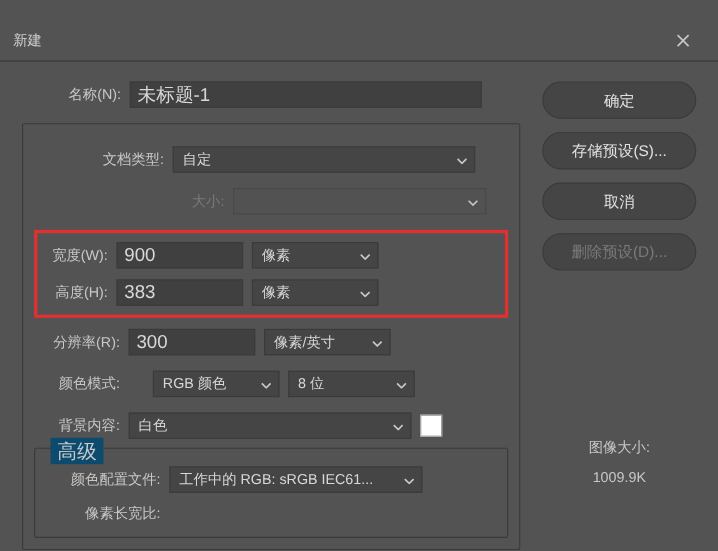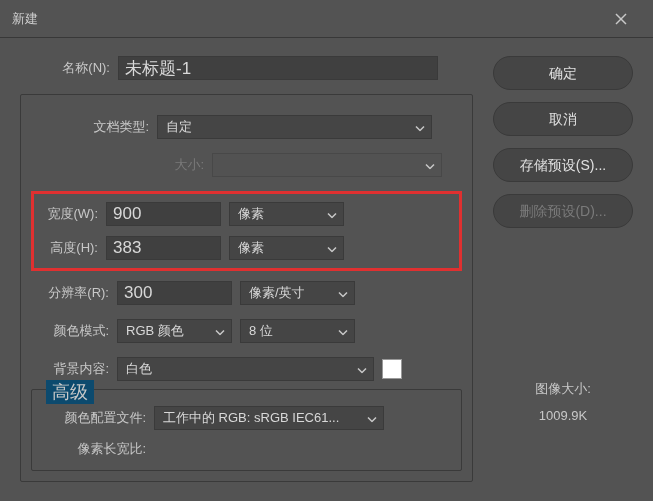--- a/index.html
+++ b/index.html
@@ -1,17 +1,17 @@
 <!DOCTYPE html>
 <html><head>
   <meta charset="utf-8">
   <style>
     * { box-sizing: border-box; margin: 0; padding: 0; font-family: "Microsoft YaHei", sans-serif; }
     body { width: 653px; height: 501px; background: #535353; color: #c8c8c8; font-size: 13px; overflow: hidden; }
-    .titlebar { height: 38px; background: #535353; border-bottom: 1px solid #383838; display: flex; align-items: center; padding: 0 12px; justify-content: space-between; }
+    .titlebar { height: 38px; background: #535353; border-bottom: 1px solid #383838; display: flex; align-items: center; padding: 0 12px; justify-content: space-between; margin-top: 18px; }
     .title { font-size: 13px; color: #d0d0d0; }
     .close-btn { width: 40px; height: 38px; display: flex; align-items: center; justify-content: center; cursor: pointer; }
     .close-btn svg { stroke: #c8c8c8; stroke-width: 1.5; }
     .content { display: flex; padding: 18px 20px 20px 20px; gap: 20px; }
     .left-col { flex: 1; }
     .right-col { width: 140px; display: flex; flex-direction: column; gap: 12px; }
     .row { display: flex; align-items: center; margin-bottom: 14px; gap: 8px; }
     .label { text-align: right; color: #c8c8c8; }
     .lbl-name { width: 90px; }
     .lbl-doc { width: 118px; }
@@ -21,21 +21,21 @@
     .lbl-mode { width: 173px; }
     .lbl-bg { width: 173px; }
     .input-text { background: #404040; border: 1px solid #3a3a3a; color: #d8d8d8; height: 24px; padding: 0 6px; font-size: 17px; }
     .input-name { width: 320px; }
     .input-num { width: 115px; }
     .select-wrap { position: relative; display: inline-flex; align-items: center; background: #454545; border: 1px solid #3a3a3a; height: 24px; padding: 0 24px 0 8px; color: #d8d8d8; }
     .select-wrap .chev { position: absolute; right: 6px; top: 50%; transform: translateY(-50%); }
     .sel-doc { width: 275px; }
     .sel-size { width: 230px; background: #525252; border-color: #484848; }
     .sel-unit { width: 115px; }
-    .sel-mode { width: 115px; }
+    .sel-mode { width: 115px; margin-left: 22px; }
     .sel-bit { width: 115px; }
     .sel-bg { width: 257px; }
     .sel-profile { width: 230px; }
     .sel-aspect { width: 230px; }
     .swatch { width: 20px; height: 20px; background: #fff; border: 1px solid #999; }
     .fieldset { border: 1px solid #3a3a3a; border-radius: 2px; padding: 20px 10px 10px 10px; position: relative; margin-top: 6px; }
     .fieldset-inner { border: 1px solid #3a3a3a; border-radius: 2px; padding: 16px 10px 8px 10px; position: relative; margin-top: 8px; }
     .legend { position: absolute; top: -10px; left: 14px; background: #0c4a6e; padding: 0 6px; font-size: 18px; color: #c8c8c8; }
     .btn { background: #454545; border: 1px solid #3a3a3a; color: #e0e0e0; height: 34px; border-radius: 17px; text-align: center; line-height: 32px; font-size: 14px; cursor: pointer; }
     .btn.disabled { color: #7a7a7a; cursor: default; }
@@ -158,21 +158,21 @@
         </div>
         <div class="row" style="margin-bottom:4px;">
           <span class="label" style="width:104px;">像素长宽比:</span>
         </div>
       </div>
     </div>
   </div>
 
   <div class="right-col">
     <div class="btn">确定</div>
+    <div class="btn">存储预设(S)...</div>
     <div class="btn">取消</div>
-    <div class="btn">存储预设(S)...</div>
     <div class="btn disabled">删除预设(D)...</div>
     <div class="img-size">
       <div>图像大小:</div>
       <div class="val">1009.9K</div>
     </div>
   </div>
 </div>
 
 </body></html>

